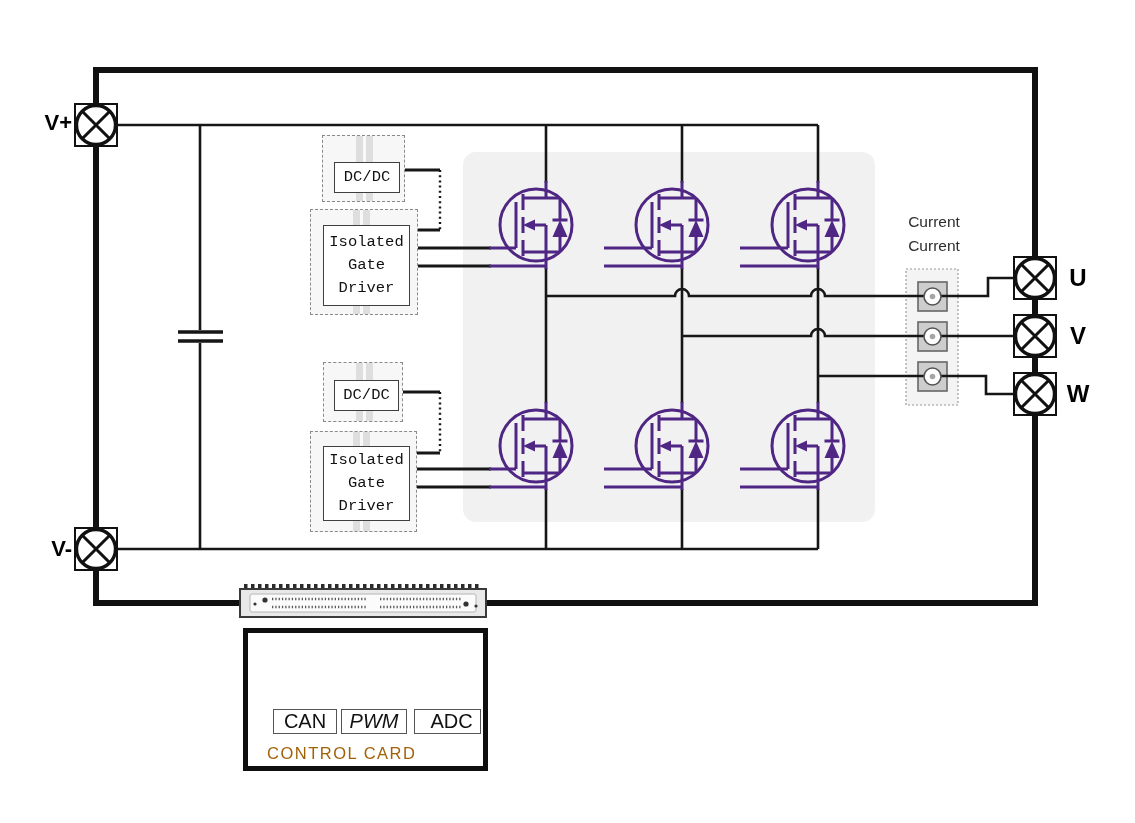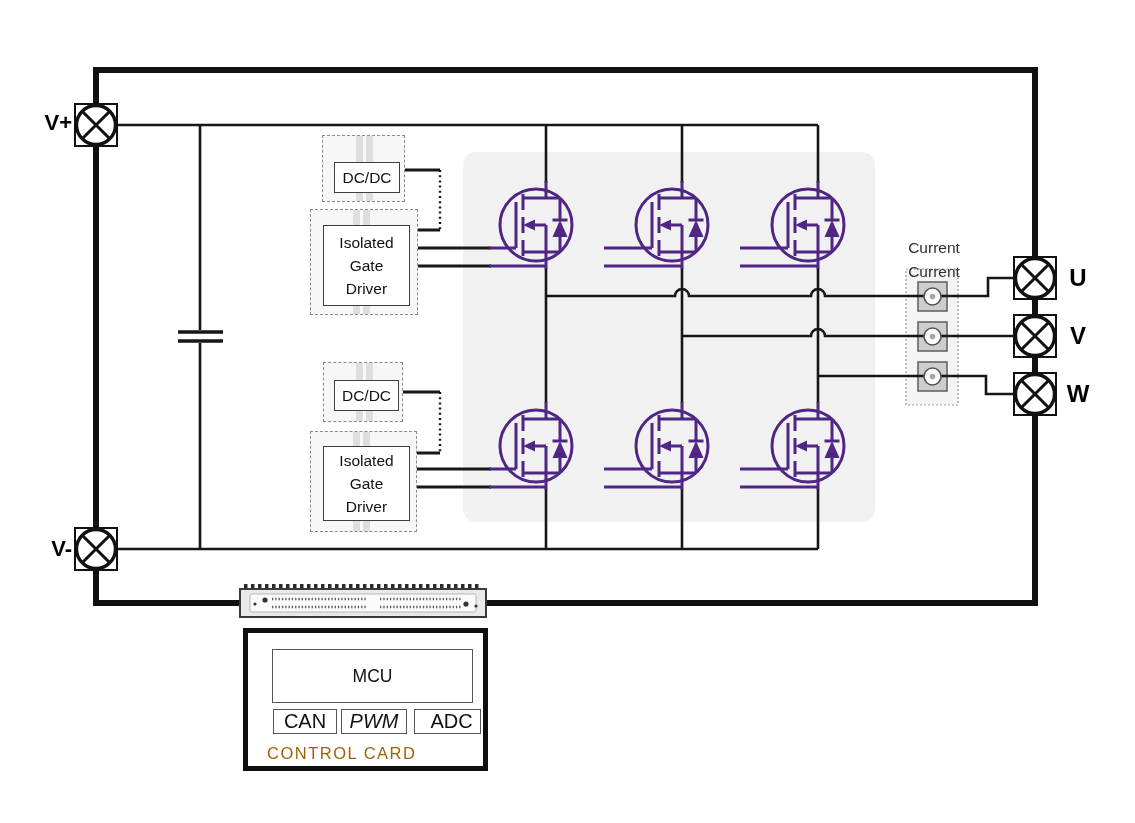--- a/index.html
+++ b/index.html
@@ -5,21 +5,21 @@
   html,body{margin:0;padding:0;}
   body{
     width:1135px;height:823px;position:relative;background:#ffffff;
     font-family:"Liberation Sans","DejaVu Sans",sans-serif;color:#161616;
     overflow:hidden;
   }
   #stage{position:absolute;left:0;top:0;width:1135px;height:823px;}
   svg.schem{position:absolute;left:0;top:0;}
   .abs{position:absolute;box-sizing:border-box;}
   
-  .isobox{background:#f7f7f7;border:1.4px dashed #8a8a8a;}
+  .isobox{background:#f7f7f7;border:1.4px dashed #8a8a8a;font-family:Liberation Mono, monospace;}
   .stripe{position:absolute;top:0;bottom:0;width:17px;
           background:linear-gradient(90deg,#dedede 0 7px,#f9f9f9 7px 10px,#dedede 10px 17px);}
   .innerbox{position:absolute;background:#ffffff;border:1.6px solid #3f3f3f;
             display:flex;align-items:center;justify-content:center;text-align:center;
             font-size:15.5px;line-height:1.5;color:#111;}
   
   .biglabel{font-weight:bold;font-size:22px;color:#000;}
   .phaselabel{font-weight:bold;font-size:24px;color:#000;text-align:center;}
   .cs-label{font-size:15.5px;line-height:24px;color:#2e2e2e;text-align:center;}
   
@@ -171,29 +171,26 @@
       </span>
     </div>
   </div>
 
   <div class="abs biglabel" style="left:30px;top:110px;width:42px;text-align:right;">V+</div>
   <div class="abs biglabel" style="left:30px;top:536px;width:42px;text-align:right;">V-</div>
   <div class="abs phaselabel" style="left:1060px;top:264px;width:36px;">U</div>
   <div class="abs phaselabel" style="left:1060px;top:322px;width:36px;">V</div>
   <div class="abs phaselabel" style="left:1056px;top:380px;width:44px;">W</div>
 
-  <div class="abs cs-label" style="left:892px;top:236px;width:84px;">
+  <div class="abs cs-label" style="left:892px;top:210px;width:84px;">
     <span>Current</span><br>
     <span>Current</span>
   </div>
 
   <div class="abs ctrlcard" style="left:243px;top:628px;width:245px;height:143px;">
-    <div class="cc-box" style="left:24px;top:16px;width:199px;height:52px;font-size:17.5px;">
-      <span>MCU</span>
-    </div>
     <div class="cc-box" style="left:25px;top:76px;width:62px;height:23px;">
       <span>CAN</span>
     </div>
     <div class="cc-box" style="left:93px;top:76px;width:64px;height:23px;font-style:italic;">
       <span>PWM</span>
     </div>
     <div class="cc-box" style="left:166px;top:76px;width:57px;height:23px;padding-left:8px;">
       <span>ADC</span>
     </div>
     <div class="cc-title" style="left:19px;top:111px;">CONTROL CARD</div>

